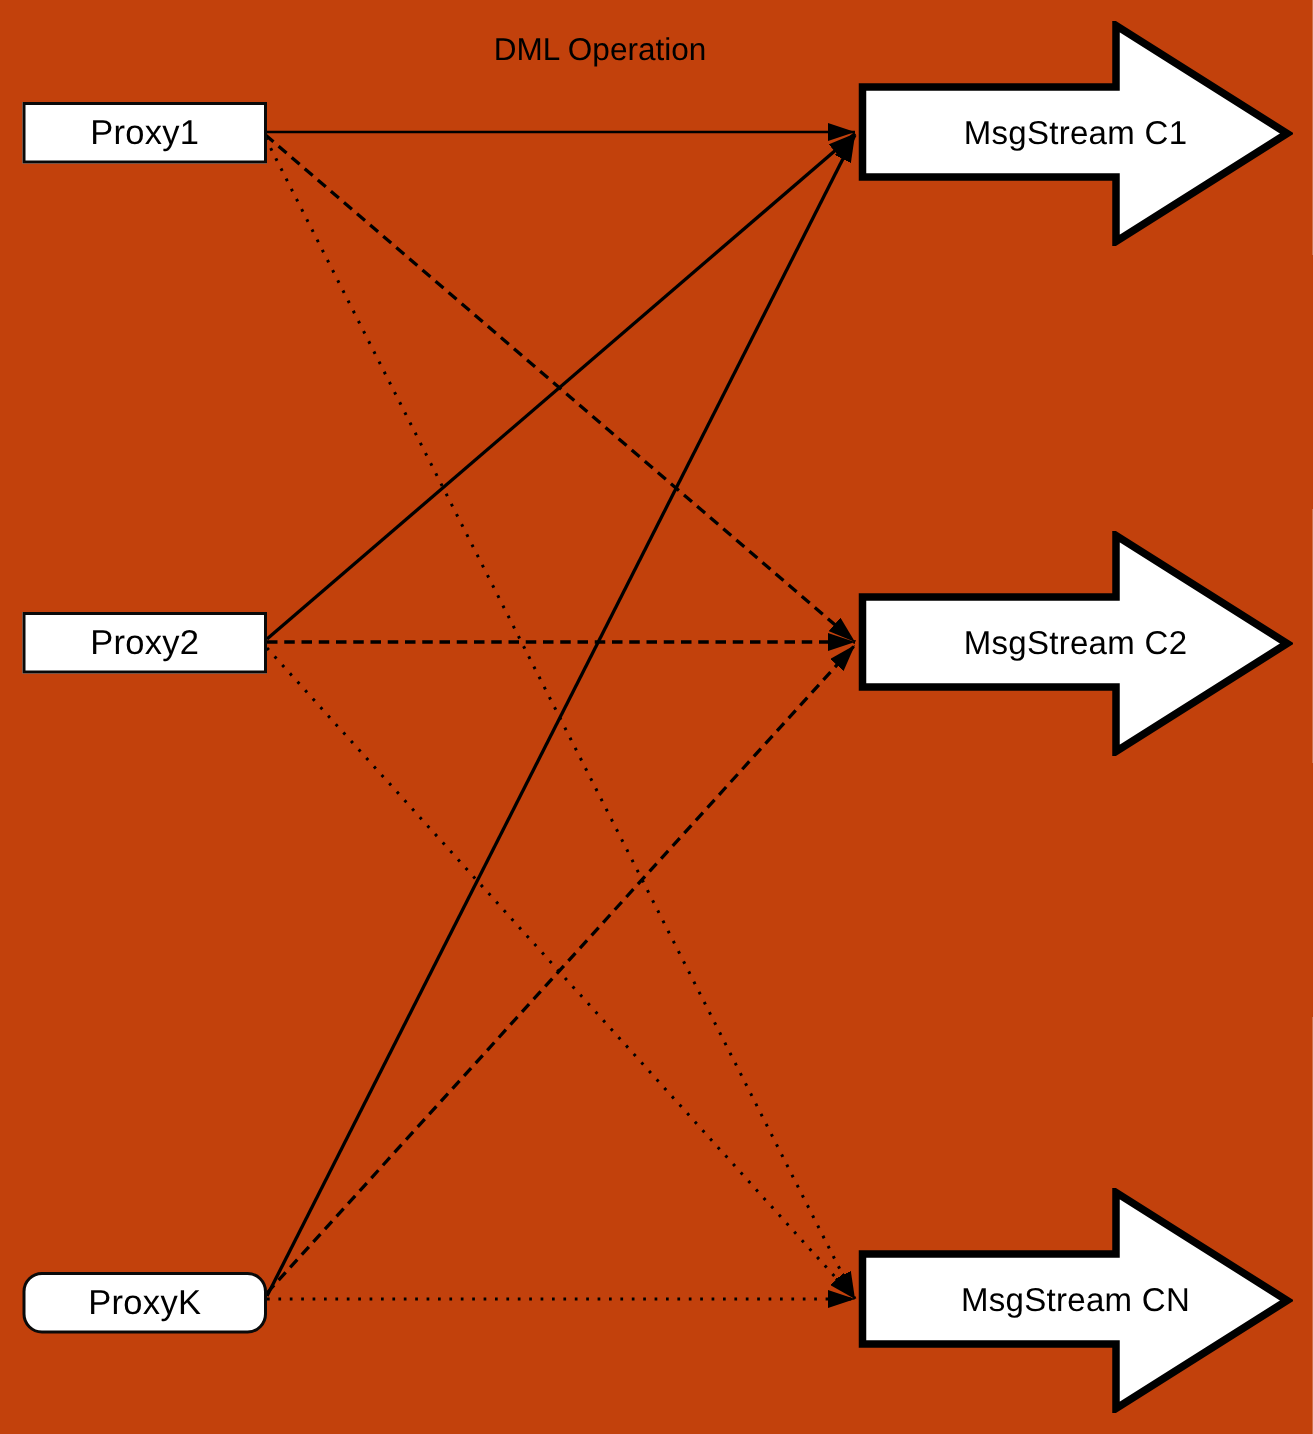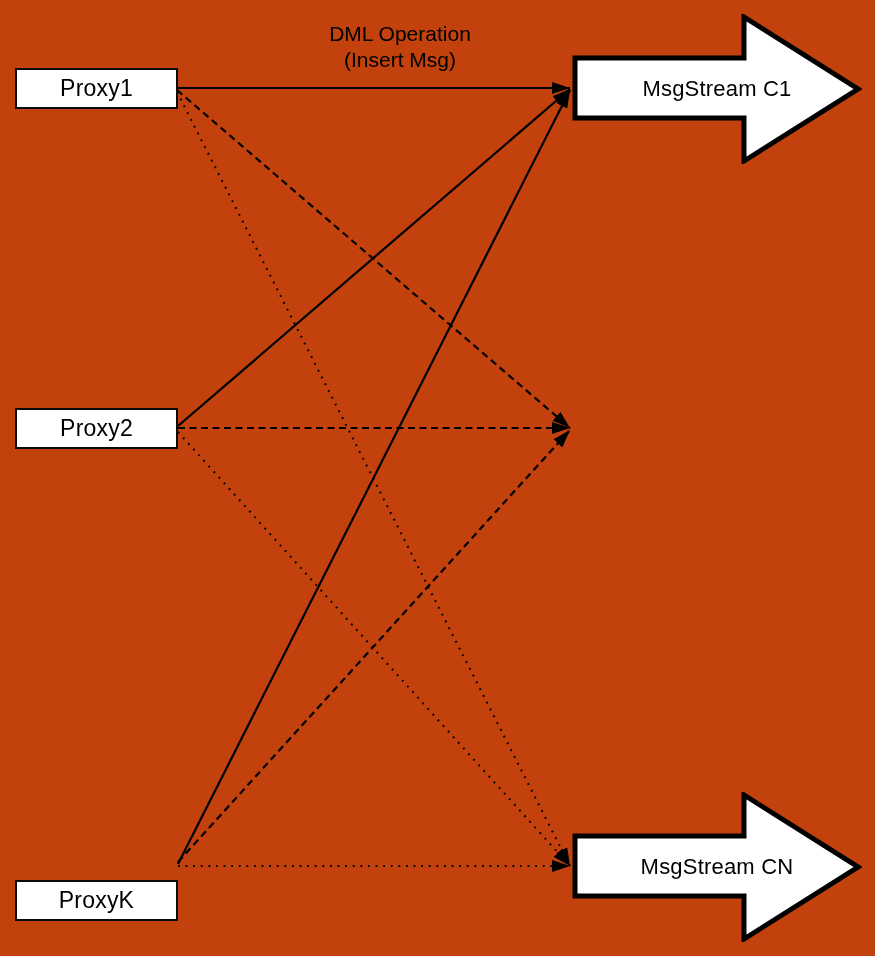--- a/index.html
+++ b/index.html
@@ -41,21 +41,21 @@
     border: 2.5px solid #0a0a0a;
     background: #ffffff;
     display: flex;
     align-items: center;
     justify-content: center;
     font-size: 23px;
     letter-spacing: 0.2px;
   }
   .proxy-pos-1 { top: 68px; justify-content: center; }
   .proxy-pos-2 { top: 408px; }
-  .proxy-pos-k { top: 880px; }
+  .proxy-pos-k { top: 848px; border-radius: 13px; }
   .stream {
     position: absolute;
     left: 572px;
     width: 290px;
     height: 150px;
   }
   .stream-pos-1 { top: 14px; }
   .stream-pos-2 { top: 354px; }
   .stream-pos-n { top: 792px; padding-left: 36px; }
   .stream svg {
@@ -96,40 +96,45 @@
     <line x1="178" y1="428" x2="570" y2="428" stroke="#000" stroke-width="2.2" stroke-dasharray="7 4.5" marker-end="url(#ah)"></line>
     <line x1="178" y1="432" x2="570" y2="866" stroke="#000" stroke-width="2" stroke-dasharray="1.8 5.8" marker-end="url(#ah)"></line>
 
     <line x1="178" y1="864" x2="570" y2="90" stroke="#000" stroke-width="2.2" marker-end="url(#ah)"></line>
     <line x1="178" y1="862" x2="570" y2="430" stroke="#000" stroke-width="2.2" stroke-dasharray="7 4.5" marker-end="url(#ah)"></line>
     <line x1="178" y1="866" x2="570" y2="866" stroke="#000" stroke-width="2" stroke-dasharray="1.8 5.8" marker-end="url(#ah)"></line>
   </svg>
 
   <div class="edge-label">
     <span>DML Operation</span>
-    <span>(Insert Msg)</span>
   </div>
 
   <div class="proxy-box proxy-pos-1">
     <span>Proxy1</span>
   </div>
   <div class="proxy-box proxy-pos-2">
     <span>Proxy2</span>
   </div>
   <div class="proxy-box proxy-pos-k">
     <span>ProxyK</span>
   </div>
 
   <div class="stream stream-pos-1">
     <svg width="290" height="150" viewBox="0 0 290 150" xmlns="http://www.w3.org/2000/svg">
       <polygon points="3,44 172,44 172,3 286,75 172,147 172,104 3,104" fill="#ffffff" stroke="#000000" stroke-width="5" stroke-linejoin="miter"></polygon>
     </svg>
     <div class="stream-label">MsgStream C1</div>
   </div>
 
+  <div class="stream stream-pos-2">
+    <svg width="290" height="150" viewBox="0 0 290 150" xmlns="http://www.w3.org/2000/svg">
+      <polygon points="3,44 172,44 172,3 286,75 172,147 172,104 3,104" fill="#ffffff" stroke="#000000" stroke-width="5" stroke-linejoin="miter"></polygon>
+    </svg>
+    <div class="stream-label">MsgStream C2</div>
+  </div>
 
   <div class="stream stream-pos-n">
     <svg width="290" height="150" viewBox="0 0 290 150" xmlns="http://www.w3.org/2000/svg">
       <polygon points="3,44 172,44 172,3 286,75 172,147 172,104 3,104" fill="#ffffff" stroke="#000000" stroke-width="5" stroke-linejoin="miter"></polygon>
     </svg>
     <div class="stream-label">MsgStream CN</div>
   </div>
 
 </div>
 

